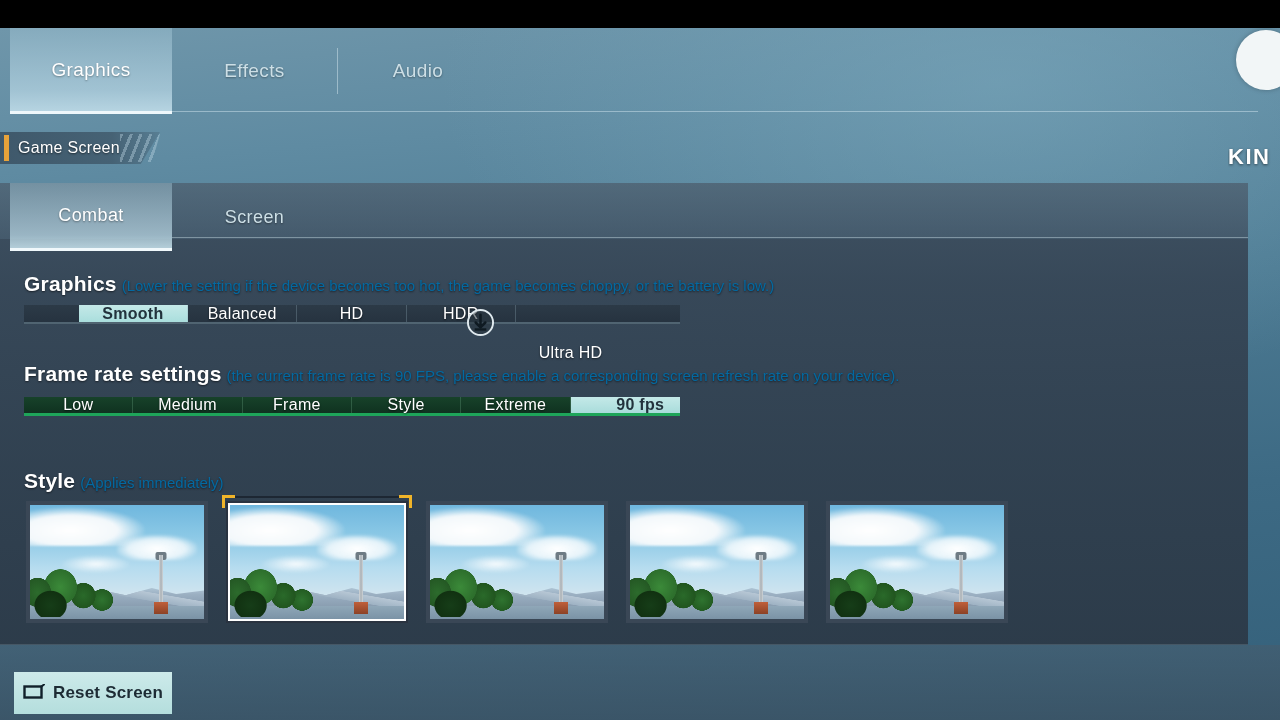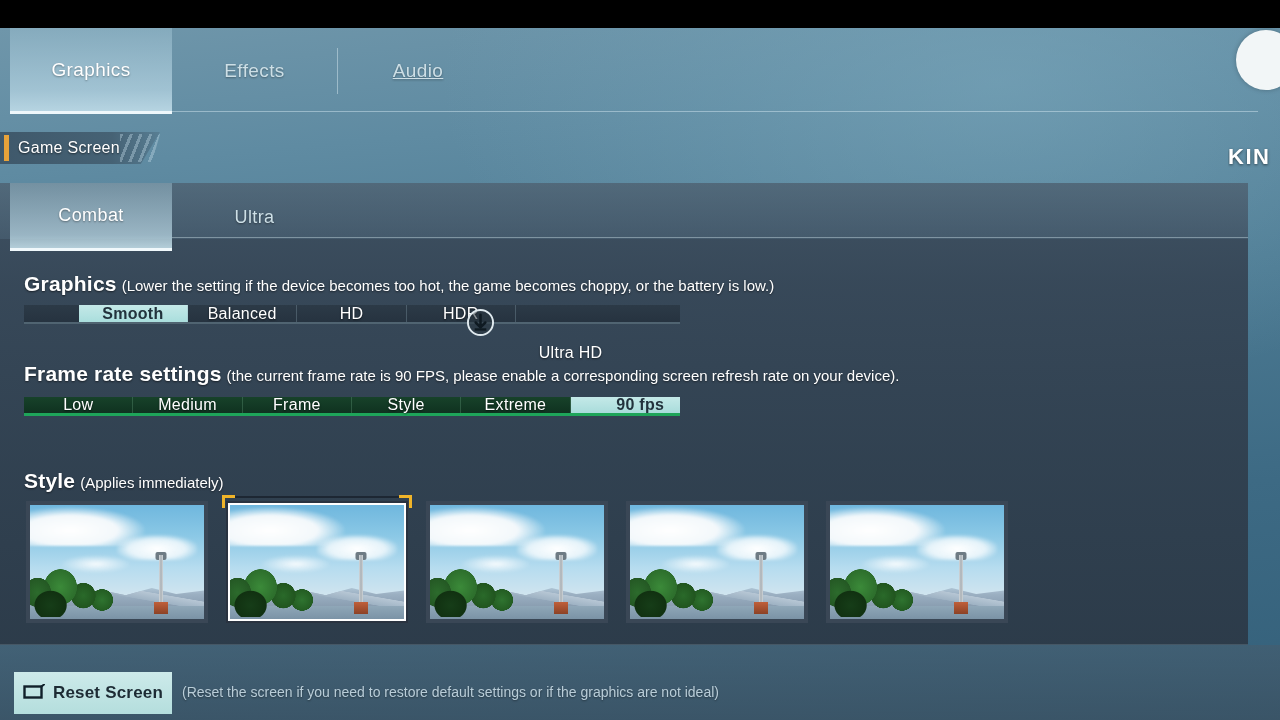--- a/index.html
+++ b/index.html
@@ -48,21 +48,21 @@
     color:#cddfe6; font-size:19px; letter-spacing:.4px;
     text-shadow:0 1px 2px rgba(0,0,0,.35);
   }
   .top-tab.active{
     color:#ffffff;
     background:linear-gradient(180deg, rgba(152,188,205,.55) 0%, rgba(183,214,228,.72) 75%, rgba(196,224,236,.85) 100%);
     border-bottom:3px solid #eef7fb;
   }
   #tab-graphics{ left:10px; width:162px; }
   #tab-effects{ left:182px; width:145px; }
-  #tab-audio{ left:348px; width:140px;text-decoration:underline; }
+  #tab-audio{ left:348px; width:140px; }
   #tab-divider{
     position:absolute; left:337px; top:20px; width:1px; height:46px;
     background:rgba(225,240,246,.45);
   }
   #top-tabbar-underline{
     position:absolute; left:172px; top:83px; width:1086px; height:1px;
     background:rgba(220,238,246,.45);
   }
 
   
@@ -118,21 +118,21 @@
     background:rgba(214,234,242,.40);
   }
 
   
   .section-head{
     position:absolute; left:24px; color:#ffffff;
     text-shadow:0 1px 2px rgba(0,0,0,.55);
     white-space:nowrap;
   }
   .section-head .title{ font-size:21px; font-weight:bold; letter-spacing:.2px; }
-  .section-head .hint{ font-size:15px; font-weight:normal; color:#ffffff; margin-left:5px; }
+  .section-head .hint{ font-size:15px; font-weight:normal; color:#0369a1; margin-left:5px; }
   #graphics-heading{ top:272px; }
   #framerate-heading{ top:362px; }
   #style-heading{ top:469px; }
 
   
   .seg-row{
     position:absolute; left:24px; display:flex; height:19px;justify-content:center;
   }
   .seg-btn{
     display:flex; align-items:center; justify-content:center;
@@ -311,21 +311,21 @@
 </div>
 <div id="chip-slashes"></div>
 
 <div id="settings-panel">
 
   <div id="subtabbar">
     <div class="sub-tab active" id="subtab-combat">
       <span>Combat</span>
     </div>
     <div class="sub-tab" id="subtab-lobby">
-      <span>Ultra</span>
+      <span>Screen</span>
     </div>
     <div id="subtabbar-underline"></div>
   </div>
 </div>
 
 <div class="section-head" id="graphics-heading" style="z-index:22;">
   <span class="title">Graphics</span><span class="hint">(Lower the setting if the device becomes too hot, the game becomes choppy, or the battery is low.)</span>
 </div>
 
 <div class="seg-row" id="graphics-row" style="z-index:22;">
@@ -475,16 +475,15 @@
 
 <div id="bottom-divider"></div>
 <div id="bottom-bar">
   <div id="reset-screen-button">
     <svg width="22" height="18" viewBox="0 0 22 18">
       <rect x="1.5" y="2.5" width="17" height="11" fill="none" stroke="#10202a" stroke-width="2.4"></rect>
       <path d="M18.5 2.5 L21 0.5" stroke="#10202a" stroke-width="2" stroke-linecap="round"></path>
     </svg>
     <span id="reset-screen-label">Reset Screen</span>
   </div>
-  <div id="reset-screen-hint">(Reset the screen if you need to restore default settings or if the graphics are not ideal)</div>
 </div>
 
 <div id="letterbox-top"></div>
 
 </body></html>

